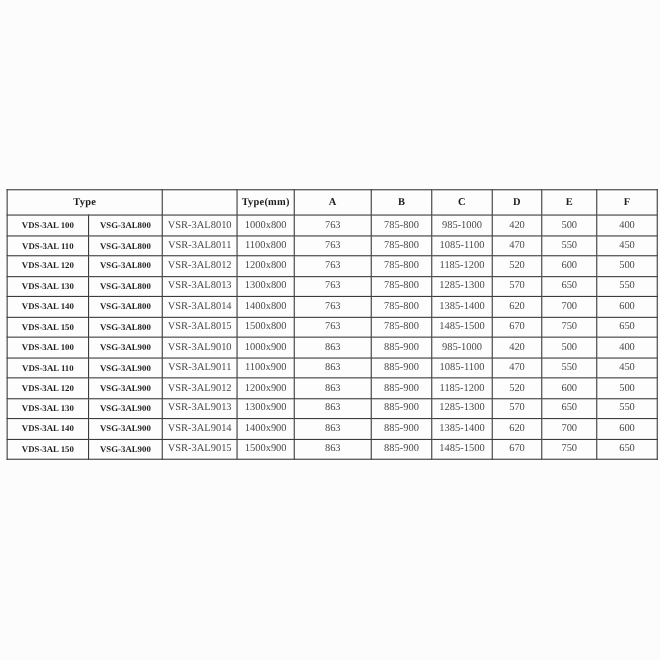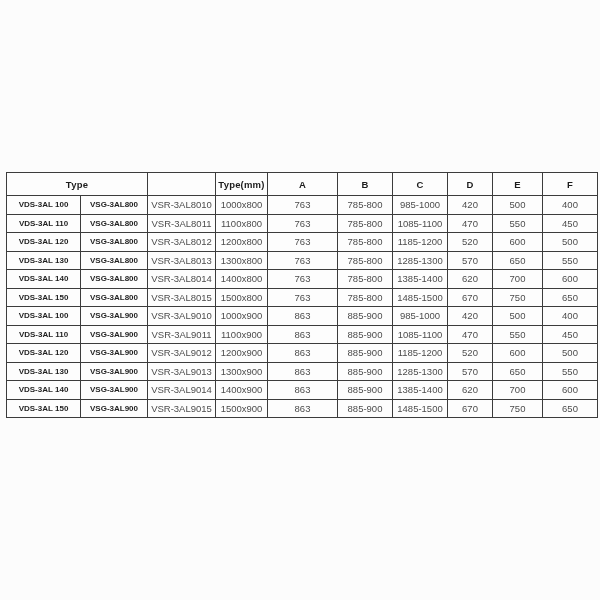--- a/index.html
+++ b/index.html
@@ -8,20 +8,21 @@
     width: 600px;
     height: 600px;
     background: #fcfcfc;
     font-family: "Liberation Sans", sans-serif;
     overflow: hidden;
   }
   .canvas {
     position: relative;
     width: 534px;
     height: 600px;
+    font-family: Liberation Serif, serif;
   }
   table.spec-table {
     position: absolute;
     left: 6px;
     top: 172px;
     width: 591px;
     border-collapse: collapse;
     table-layout: fixed;
     background: #fdfdfd;
     border: 1.5px solid #2e2e2e;

